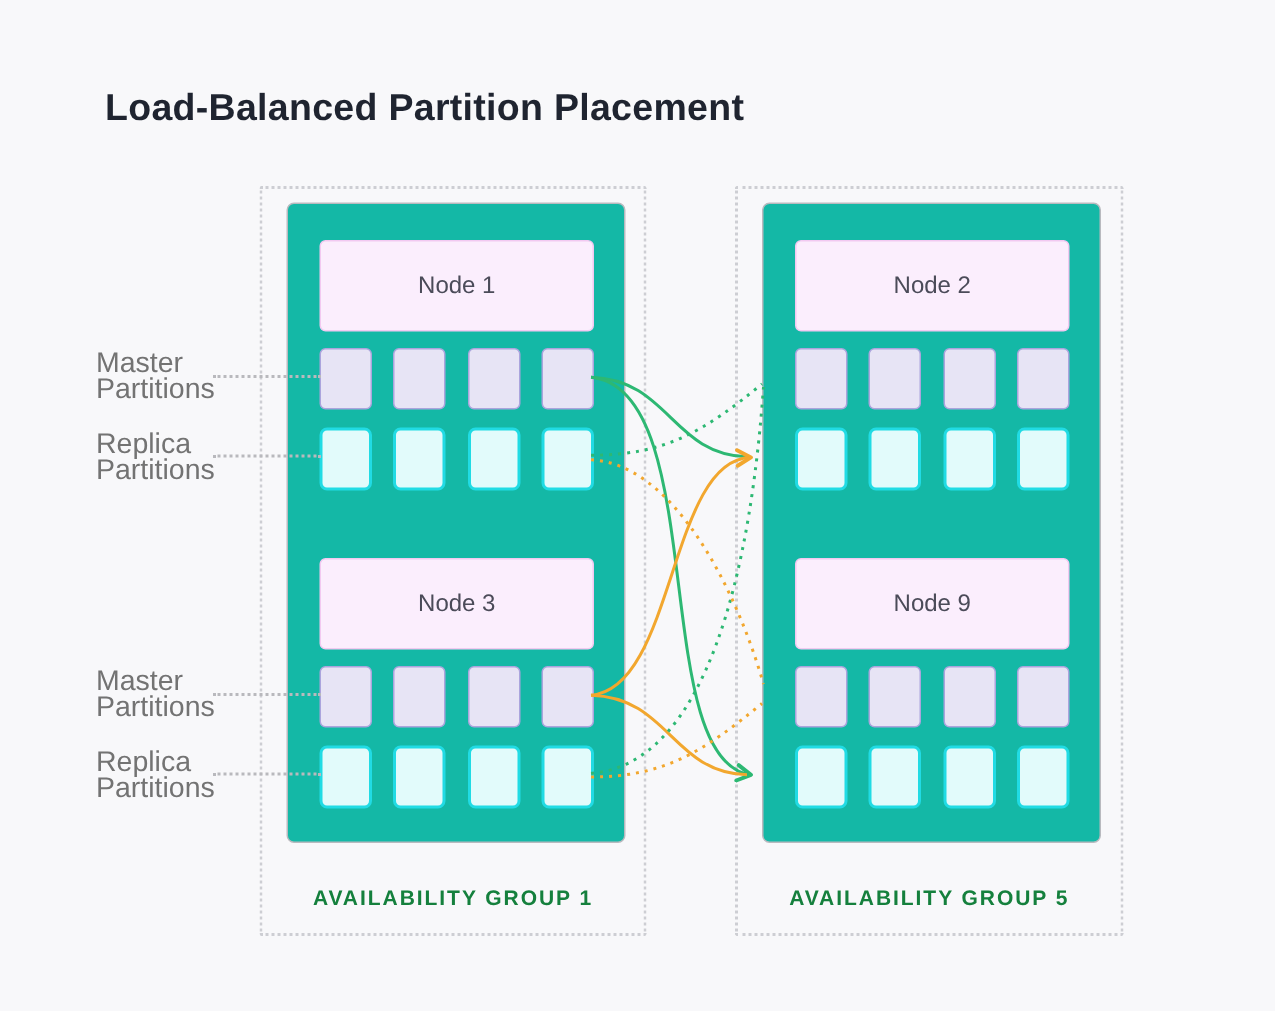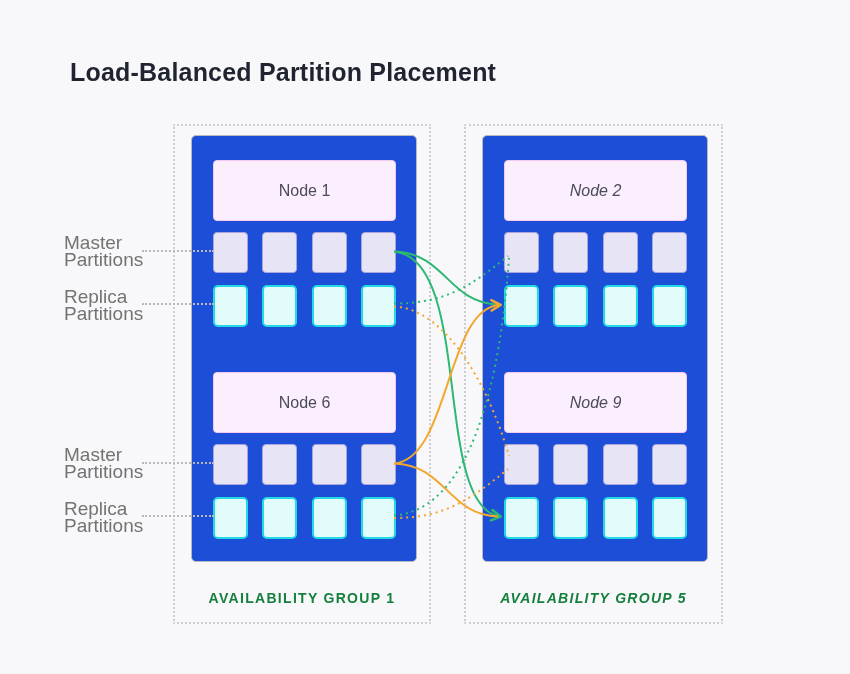--- a/index.html
+++ b/index.html
@@ -19,32 +19,32 @@
     letter-spacing:.2px;
   }
 
   .group{
     position:absolute;top:124px;height:500px;
     border:2px dotted #cdced3;
     border-radius:2px;
     box-sizing:border-box;
   }
   .group-1{left:173px;width:258px;}
-  .group-2{left:464px;width:259px;font-style:italic;}
+  .group-2{left:490px;width:259px;}
 
   .group-label{
     position:absolute;bottom:16px;left:0;width:100%;
     text-align:center;
     font-size:14px;font-weight:700;color:#15803d;
     letter-spacing:1.3px;
   }
 
   .node-card{
     position:absolute;left:16px;top:9px;width:226px;height:427px;
-    background:#1d4ed8;
+    background:#14b8a6;
     border:1px solid #b9babf;
     border-radius:5px;
     box-sizing:border-box;
   }
 
   .node-header{
     position:absolute;left:21px;width:183px;height:61px;
     background:#fbeefd;
     border:1px solid #f2c9f1;
     border-radius:4px;
@@ -122,21 +122,21 @@
         <div class="sq sq-master"></div>
         <div class="sq sq-master"></div>
       </div>
       <div class="part-row row-r1">
         <div class="sq sq-replica"></div>
         <div class="sq sq-replica"></div>
         <div class="sq sq-replica"></div>
         <div class="sq sq-replica"></div>
       </div>
       <div class="node-header pos-2">
-        <span>Node 6</span>
+        <span>Node 3</span>
       </div>
       <div class="part-row row-m2">
         <div class="sq sq-master"></div>
         <div class="sq sq-master"></div>
         <div class="sq sq-master"></div>
         <div class="sq sq-master"></div>
       </div>
       <div class="part-row row-r2">
         <div class="sq sq-replica"></div>
         <div class="sq sq-replica"></div>

